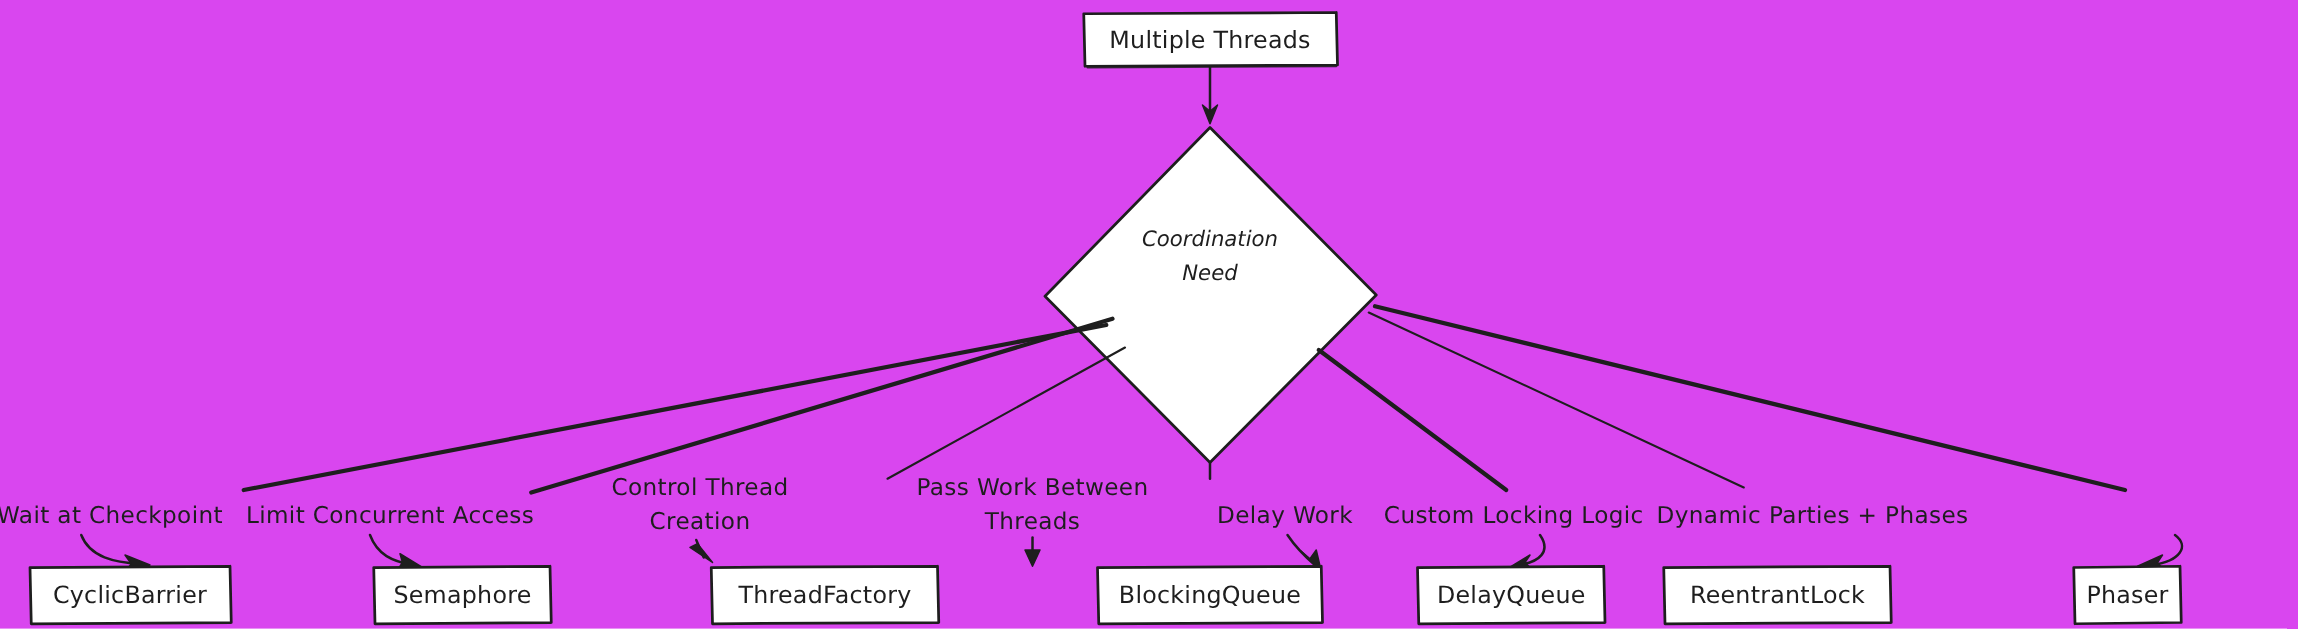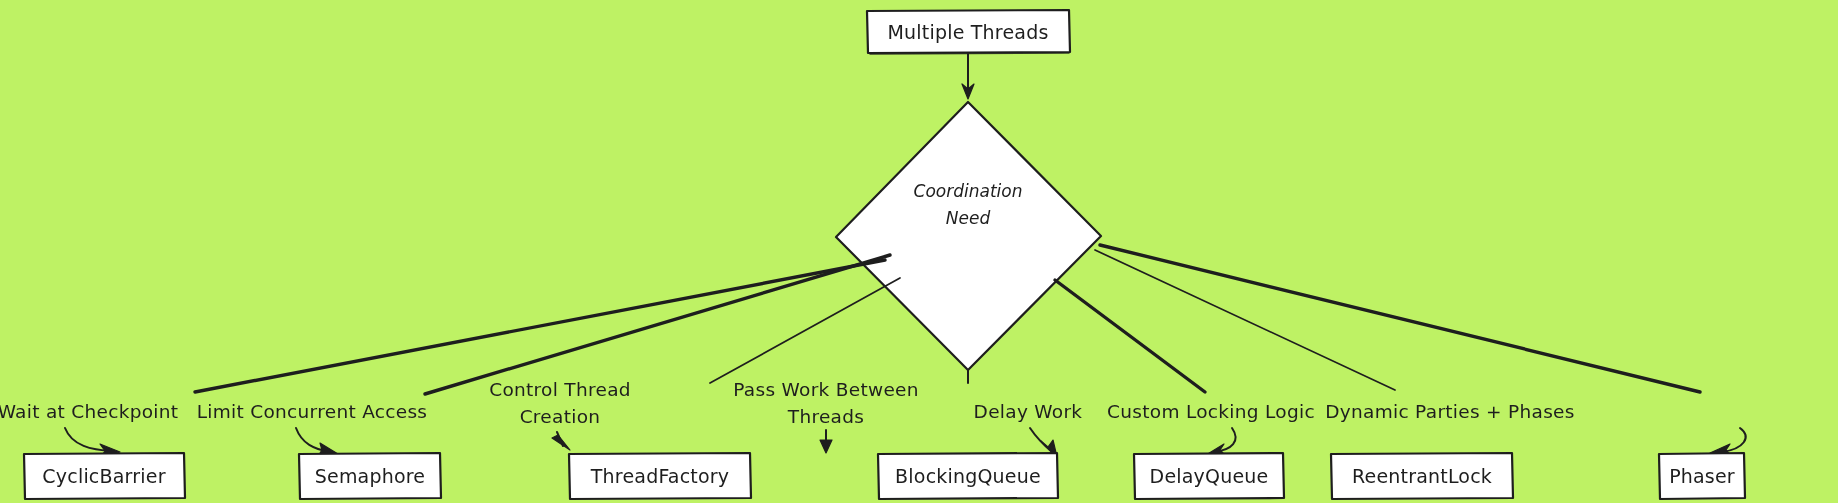--- a/index.html
+++ b/index.html
@@ -10,21 +10,21 @@
   body {
     width: 1838px;
     height: 503px;
     overflow: hidden;
     font-family: "DejaVu Sans", sans-serif;
   }
   #canvas {
     position: relative;
     width: 1838px;
     height: 503px;
-    background: #bef264;
+    background: #d946ef;
   }
   svg.diagram {
     position: absolute;
     top: 0;
     left: 0;
     width: 1838px;
     height: 503px;
   }
   .node-shape {
     fill: #ffffff;

